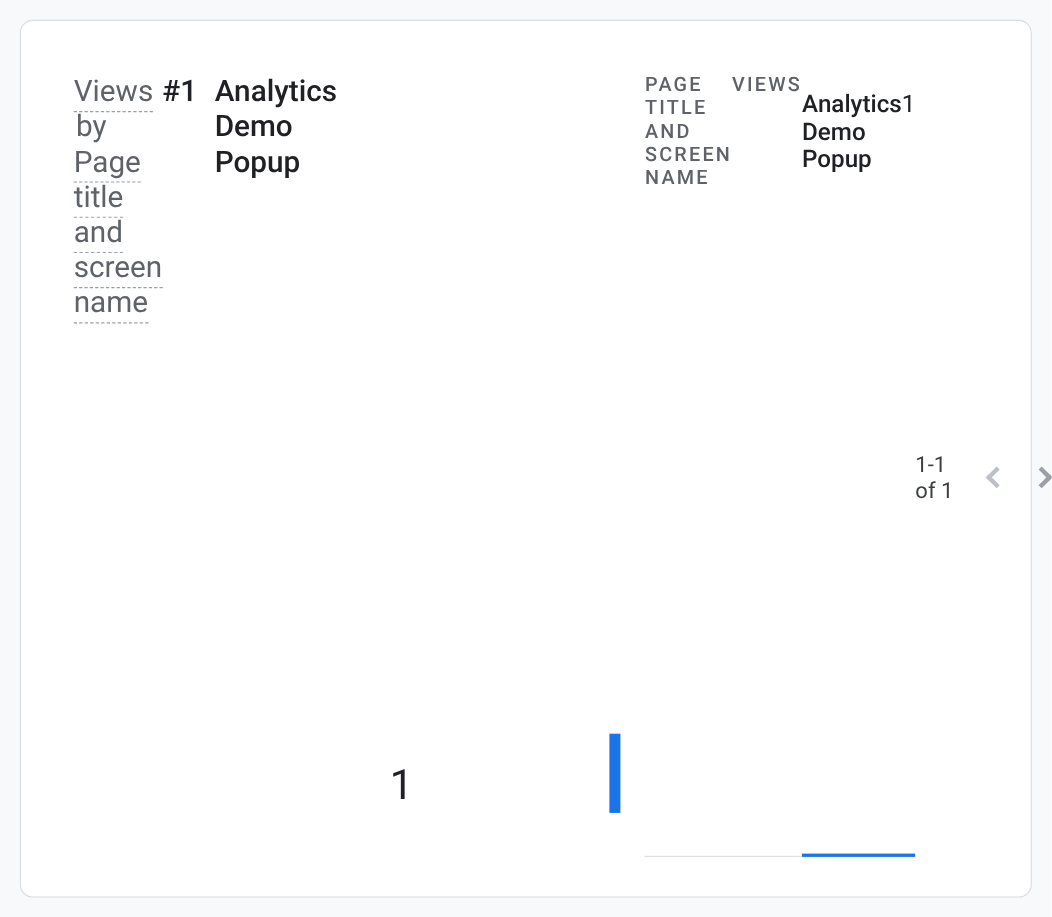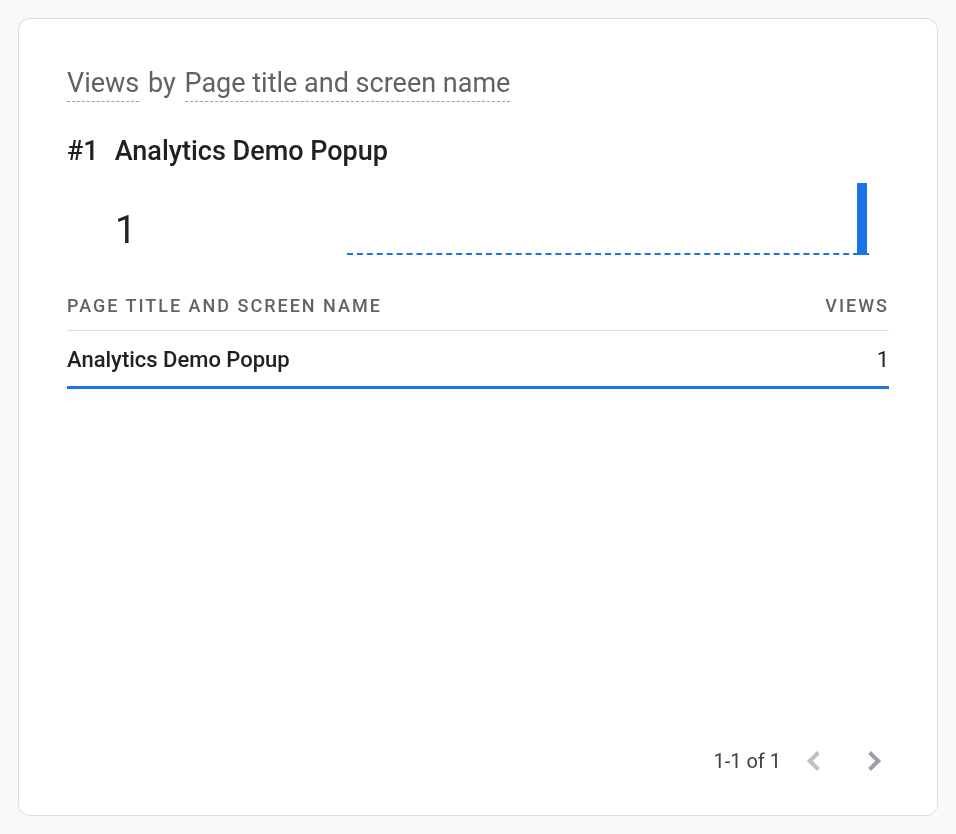--- a/index.html
+++ b/index.html
@@ -15,21 +15,21 @@
       padding: 18px;
     }
     .card {
       background: #fff;
       border: 1px solid #dadce0;
       border-radius: 12px;
       width: 100%;
       height: 100%;
       padding: 48px 48px 36px 48px;
       display: flex;
-      flex-direction: column;
+      flex-direction: row;
     }
     .title-row {
       font-size: 27px;
       color: #5f6368;
       font-weight: 400;
       margin-bottom: 36px;
     }
     .title-metric, .title-dimension {
       border-bottom: 1px dashed #9aa0a6;
       padding-bottom: 2px;

